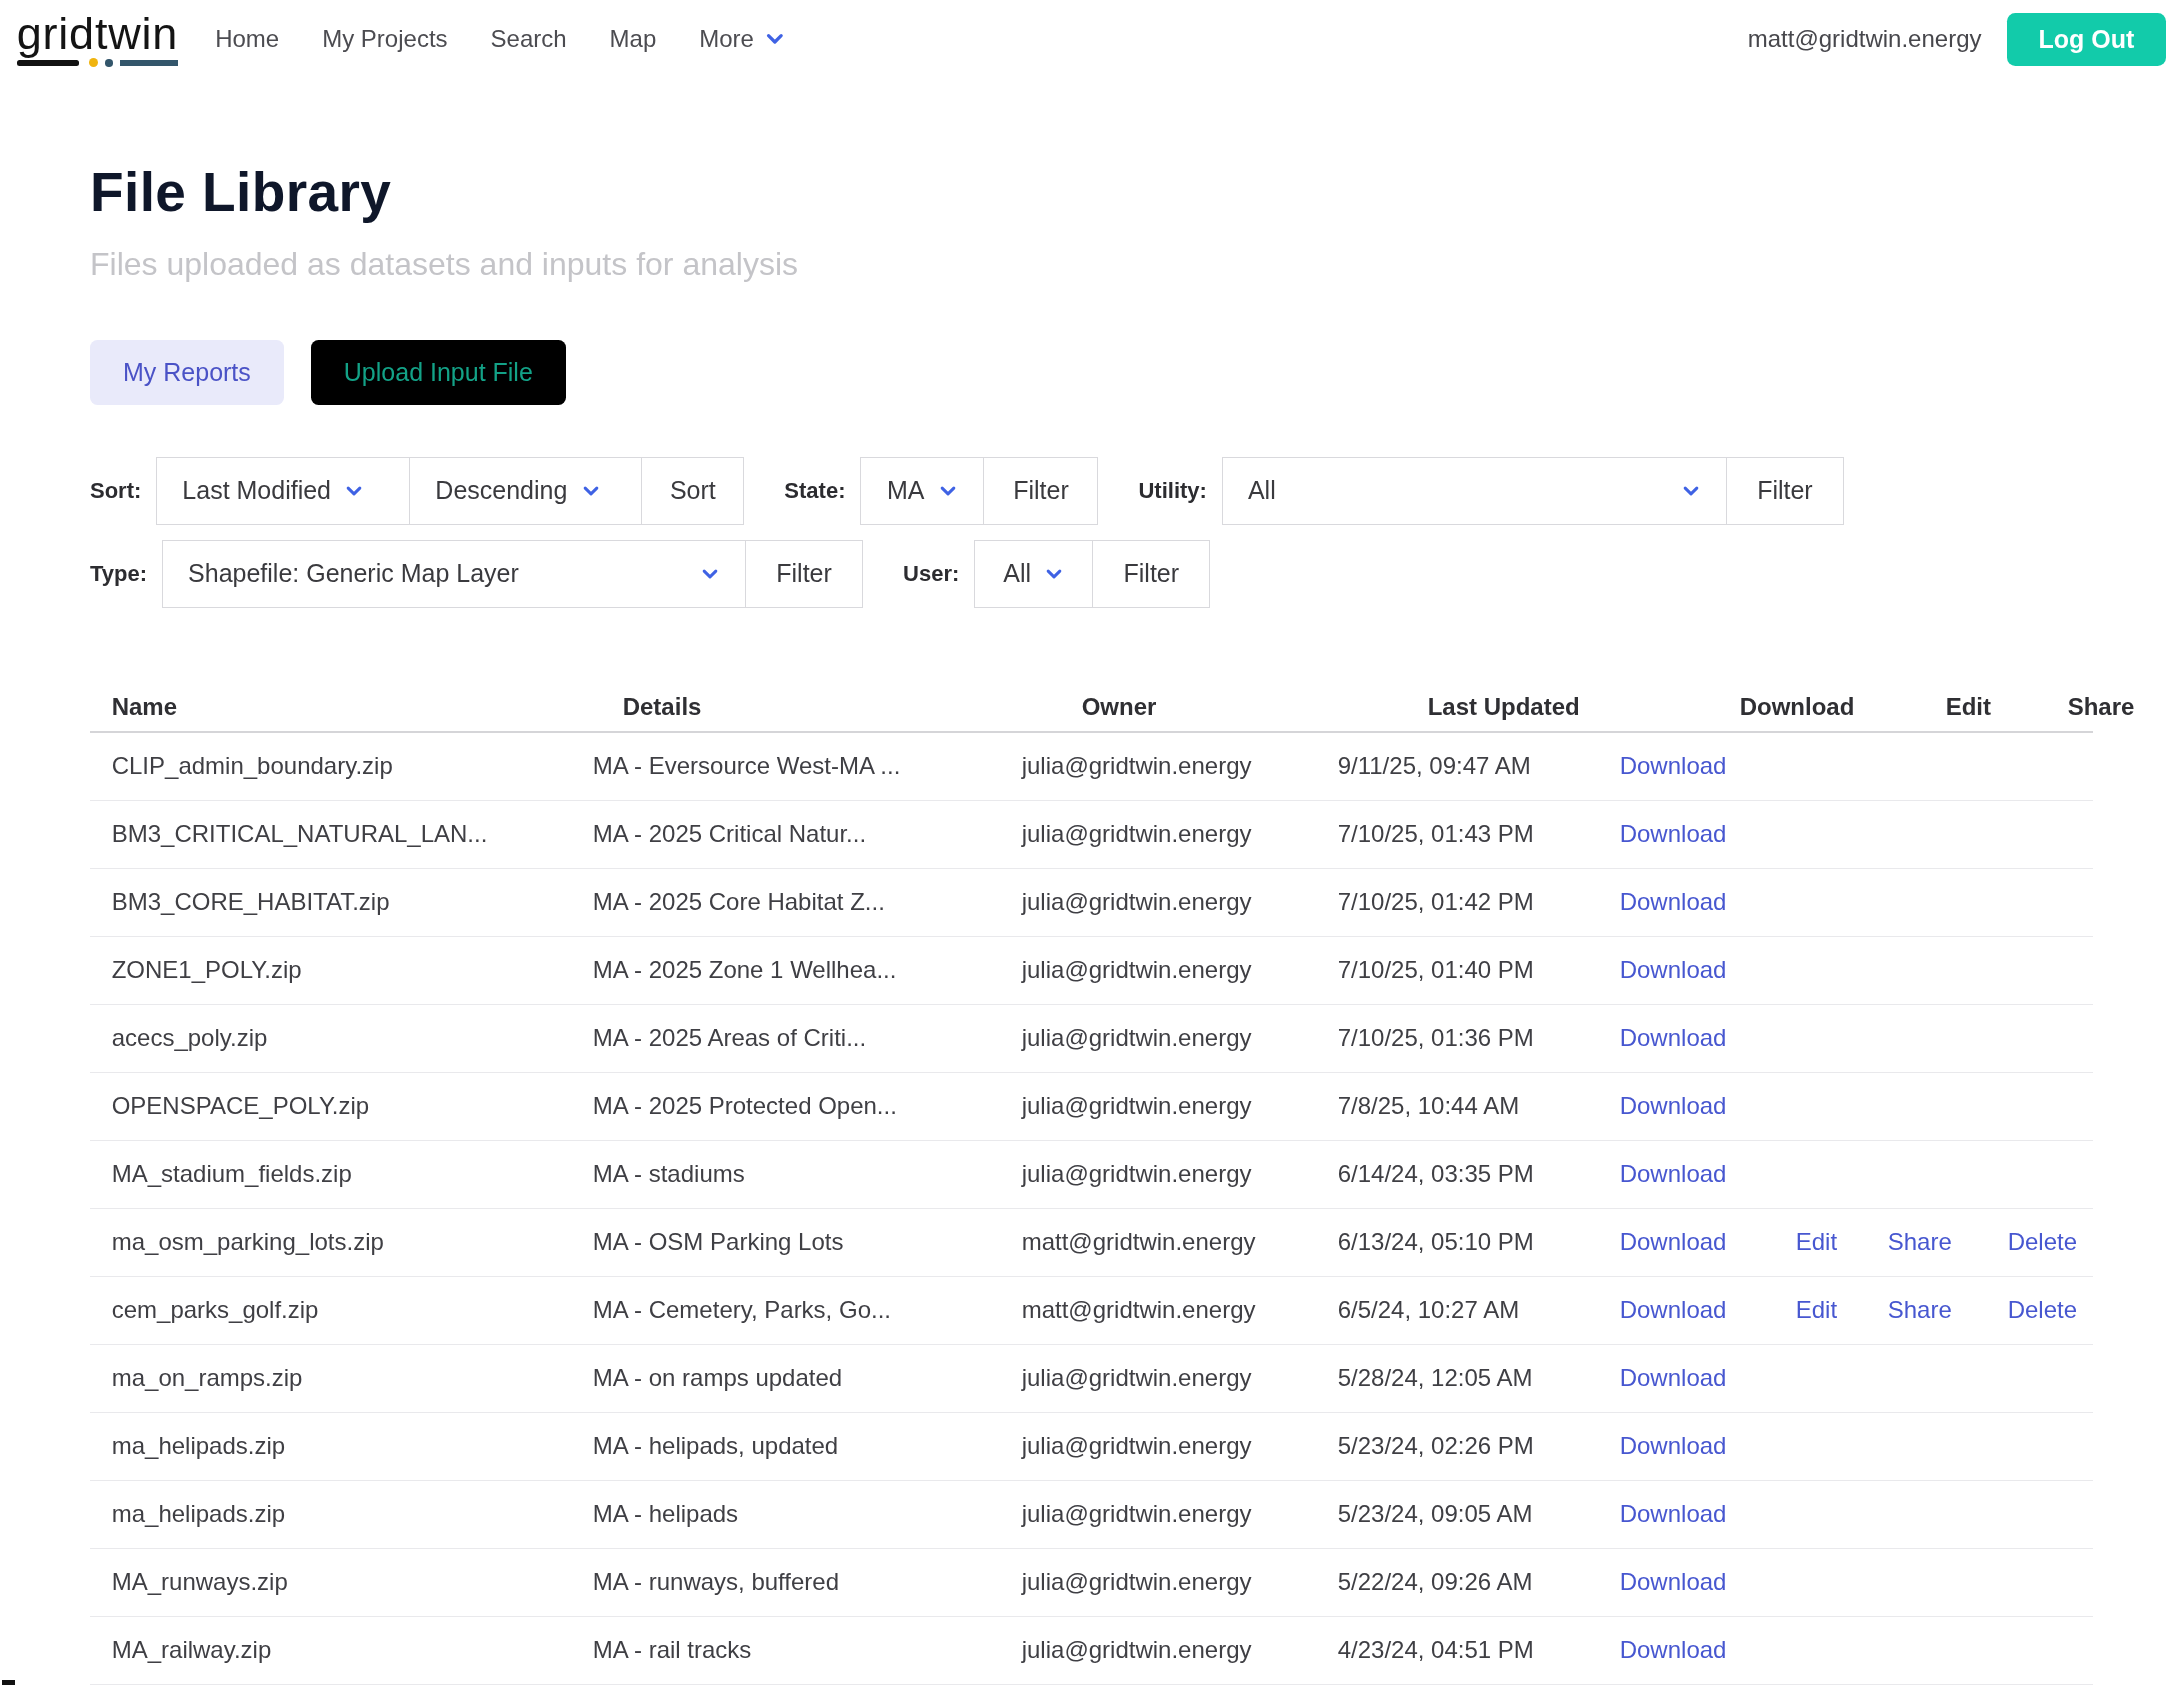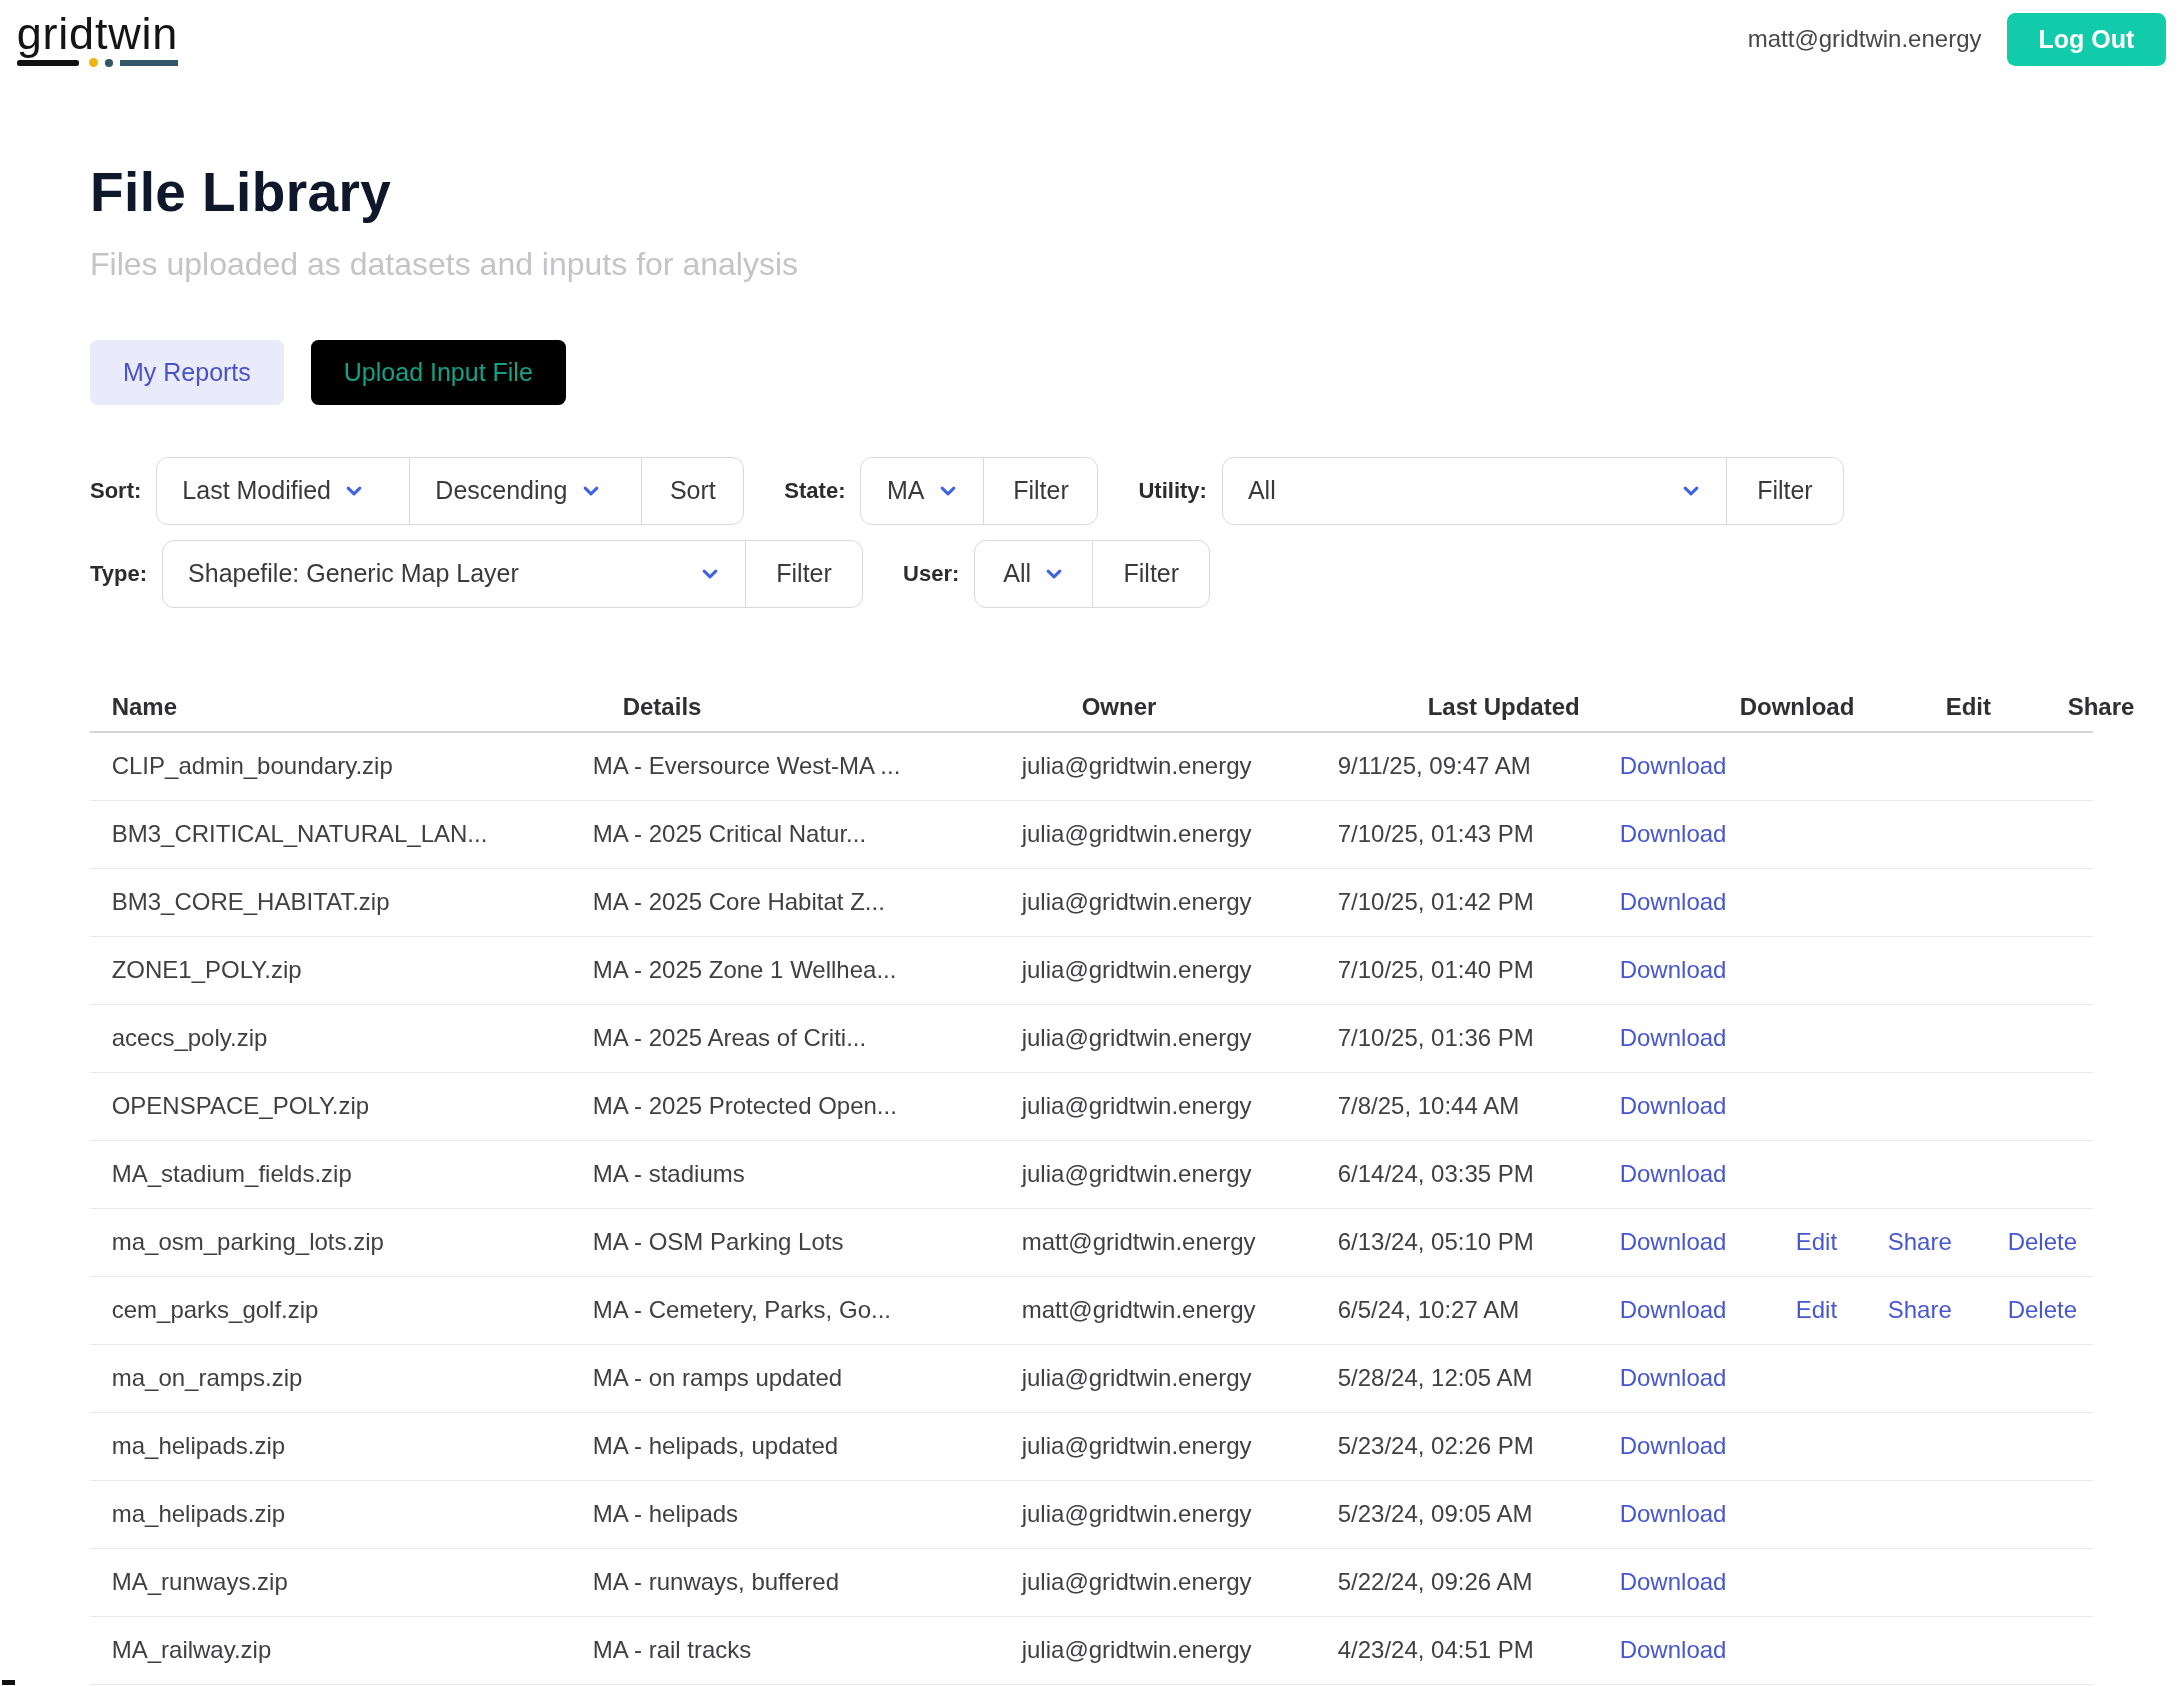--- a/index.html
+++ b/index.html
@@ -52,21 +52,21 @@
   .btn-upload  { background: #000000; color: #13a287; }
 
   
   .filter-row { display: flex; align-items: center; }
   .filter-row.row1 { margin-top: 52px; }
   .filter-row.row2 { margin-top: 15px; }
   .f-label { font-size: 22px; font-weight: bold; color: #2c2c30; margin-right: 15px; white-space: nowrap; }
   .group-gap { width: 40px; }
   .seg-group {
     display: flex; align-items: stretch; height: 68px;
-    border: 1.7px solid #d9d9dd; border-radius: 12px; background: #ffffff; overflow: hidden;
+    border: 1.7px solid #d9d9dd; border-radius: 0; background: #ffffff; overflow: hidden;
   }
   .seg {
     display: flex; align-items: center; font-size: 25px; color: #3a3a3e;
     padding: 0 25px; gap: 11.7px; cursor: pointer; background: transparent; border: none;
     font-family: inherit; white-space: nowrap;
   }
   .seg + .seg { border-left: 1.7px solid #d9d9dd; }
   .seg.center { justify-content: center; }
   .seg .chev { margin-left: 1.7px; }
   .seg.wide .chev { margin-left: auto; }
@@ -105,20 +105,32 @@
     <div class="logo-bar">
       <div class="seg-black"></div>
         <div class="gap1"></div>
       <div class="dot-yellow"></div>
         <div class="gap2"></div>
       <div class="dot-slate"></div>
         <div class="gap3"></div>
       <div class="seg-slate"></div>
     </div>
   </div>
+  <div class="nav">
+    <span class="nav-item">Home</span>
+    <span class="nav-item">My Projects</span>
+    <span class="nav-item">Search</span>
+    <span class="nav-item">Map</span>
+    <span class="nav-item">
+      <span>More</span>
+      <svg class="chev" width="21.7" height="21.7" viewBox="0 0 24 24">
+          <use href="#chevron-down-def"></use>
+        </svg>
+    </span>
+  </div>
   <div class="spacer"></div>
   <span class="user-email">matt@gridtwin.energy</span>
   <button class="logout-btn">Log Out</button>
 </div>
 
 <div class="page">
 
   <h1 class="page-title">File Library</h1>
   <div class="page-subtitle">Files uploaded as datasets and inputs for analysis</div>
 

